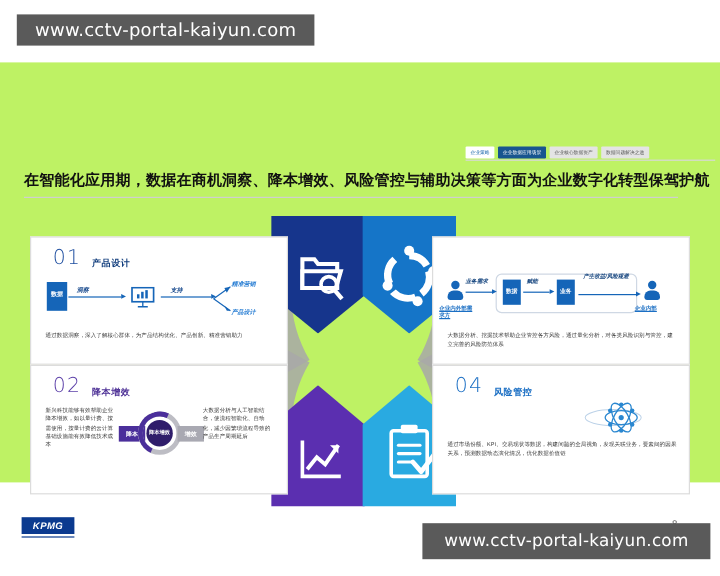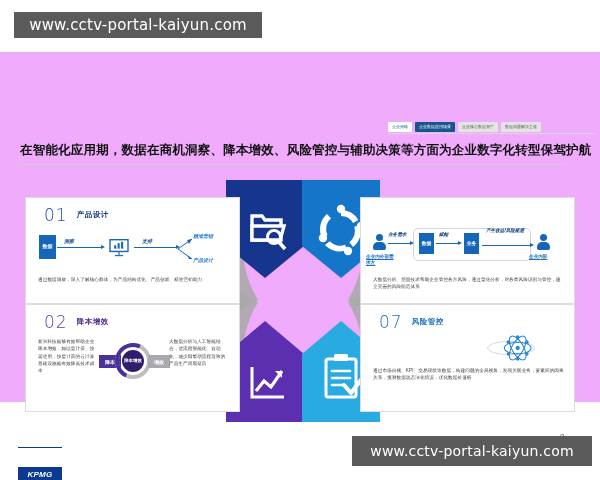--- a/index.html
+++ b/index.html
@@ -15,21 +15,21 @@
   .wm{
     position:absolute;background:#5a5a5a;color:#fff;
     font-size:15px;letter-spacing:.2px;
     display:flex;align-items:center;justify-content:center;
     font-family:"DejaVu Sans",sans-serif;
   }
   .wm-top{left:14px;top:12px;width:248px;height:26px;}
   .wm-bot{left:352px;top:436px;width:240px;height:30px;font-size:14px;}
 
   
-  .slide{position:absolute;left:0;top:52px;width:600px;height:350px;background:#f0abfc;}
+  .slide{position:absolute;left:0;top:52px;width:600px;height:350px;background:#bef264;}
 
   
   .navbar{position:absolute;left:388px;top:70px;display:flex;gap:3px;align-items:center;}
   .tab{
     height:10px;padding:0 4px;display:flex;align-items:center;justify-content:center;
     font-size:4px;line-height:1;color:#1663a8;background:#fff;white-space:nowrap;
     font-family:"DejaVu Sans",sans-serif;border-radius:1px;
   }
   .tab.grey{background:#e4e4e4;color:#555;}
   .tab.active{background:#18558f;color:#fff;}
@@ -46,21 +46,21 @@
   
   .cards{position:absolute;left:25px;top:145px;width:550px;height:215px;}
   .card-box{
     position:absolute;border:1px solid #dcdcdc;background:#fff;box-sizing:border-box;
   }
   .q1{left:0;top:0;width:215px;height:107px;}
   .q2{left:0;top:107px;width:215px;height:108px;}
   .q3{left:335px;top:0;width:215px;height:107px;}
   .q4{left:335px;top:107px;width:215px;height:108px;}
 
-  .qhead{display:flex;align-items:center;gap:9px;padding:7px 0 0 18px;}
+  .qhead{display:flex;align-items:flex-end;gap:9px;padding:7px 0 0 18px;}
   .qnum{font-size:17px;color:#1f4fa0;font-weight:300;letter-spacing:1px;font-family:"DejaVu Sans",sans-serif;}
   .qnum.p{color:#5b3fa8;}
   .qnum.b{color:#1b6fc4;}
   .qtitle{font-size:7.5px;font-weight:bold;color:#123e7d;letter-spacing:.5px;}
   .qtitle.p{color:#4c2f95;}
   .qtitle.b{color:#1b6fc4;}
 
   .qdesc{
     position:absolute;font-size:4.6px;line-height:1.55;color:#3a3a3a;
     letter-spacing:.1px;
@@ -133,21 +133,20 @@
     position:absolute;left:228px;top:228px;width:150px;text-align:center;
     font-size:16px;font-weight:bold;font-style:italic;color:#111;letter-spacing:1px;
   }
 
   
   .kpmg{
     position:absolute;left:18px;top:379px;width:44px;height:14px;
     background:#0b3a8f;color:#fff;font-size:8px;font-weight:bold;font-style:italic;
     display:flex;align-items:center;justify-content:center;letter-spacing:.3px;
     font-family:"Liberation Sans",sans-serif;
-    margin-top:36px;
   }
   .kpmg-rule{position:absolute;left:18px;top:395px;width:44px;height:1px;background:#0b3a8f;}
   .pgnum{position:absolute;left:560px;top:380px;font-size:8px;color:#666;}
 </style>
 </head>
 <body>
 
 <div class="page">
 
   <div class="wm wm-top">www.cctv-portal-kaiyun.com</div>
@@ -322,21 +321,21 @@
               <div class="p-body"></div>
           </div>
           <div class="ulbl" style="left:160px;top:28px;width:34px;">企业内部</div>
         </div>
 
         <div class="qdesc" style="left:12px;top:78px;width:192px;">大数据分析、挖掘技术帮助企业管控各方风险，通过量化分析，对各类风险识别与管控，建立完善的风险防范体系</div>
       </div>
 
       <div class="card-box q4">
         <div class="qhead">
-          <span class="qnum b">07</span>
+          <span class="qnum b">04</span>
           <span class="qtitle b">风险管控</span>
         </div>
 
         <svg class="atom" viewBox="0 0 60 40">
           <g fill="none" stroke="#bcd2e8" stroke-width="1">
             <ellipse cx="30" cy="20" rx="28" ry="8"></ellipse>
           </g>
           <g fill="none" stroke="#2a87d0" stroke-width="1.3">
             <ellipse cx="38" cy="20" rx="16" ry="7"></ellipse>
             <ellipse cx="38" cy="20" rx="16" ry="7" transform="rotate(60 38 20)"></ellipse>

